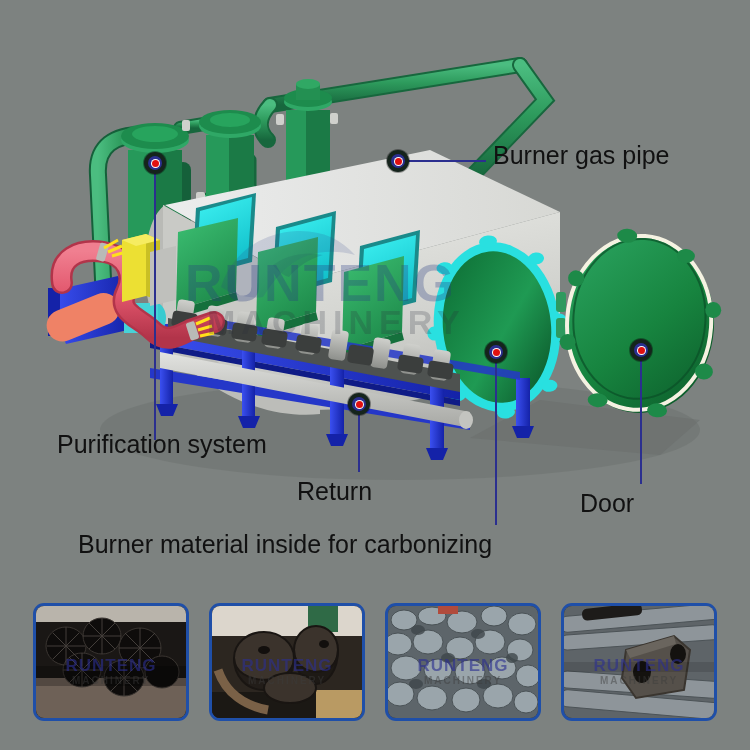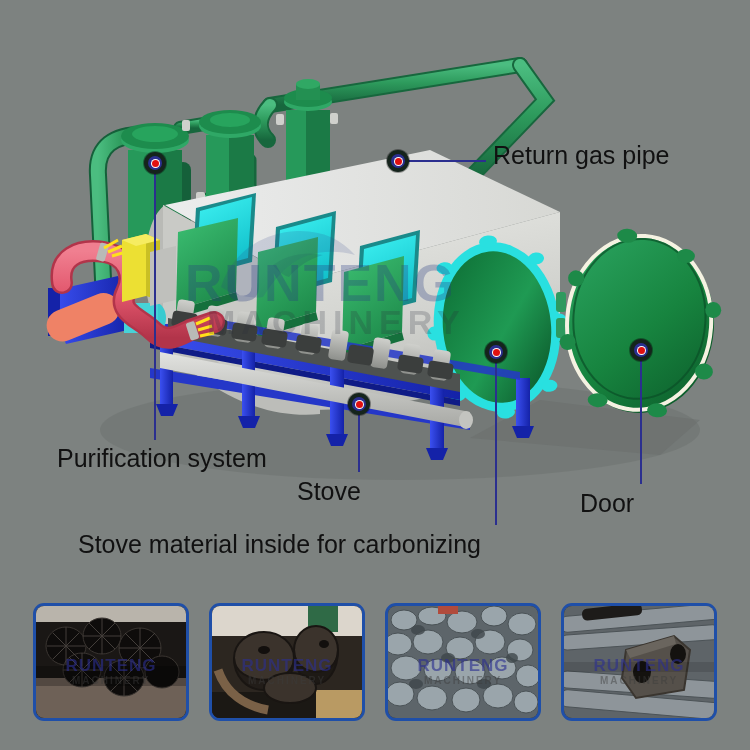--- a/index.html
+++ b/index.html
@@ -342,51 +342,51 @@
   </div>
 
   <div class="leader h" style="left:408px;top:160px;width:78px;"></div>
   <div class="marker" style="left:387px;top:150px;">
       <i>
         <b>
           <u></u>
         </b>
       </i>
     </div>
-  <div class="lbl" style="left:493px;top:143px;">Return gas pipe</div>
+  <div class="lbl" style="left:493px;top:143px;">Burner gas pipe</div>
 
   <div class="leader" style="left:154px;top:168px;height:272px;"></div>
   <div class="marker" style="left:144px;top:152px;">
       <i>
         <b>
           <u></u>
         </b>
       </i>
     </div>
-  <div class="lbl" style="left:57px;top:446px;">Purification system</div>
+  <div class="lbl" style="left:57px;top:432px;">Purification system</div>
 
   <div class="leader" style="left:358px;top:410px;height:62px;"></div>
   <div class="marker" style="left:348px;top:393px;">
       <i>
         <b>
           <u></u>
         </b>
       </i>
     </div>
-  <div class="lbl" style="left:297px;top:479px;">Stove</div>
+  <div class="lbl" style="left:297px;top:479px;">Return</div>
 
   <div class="leader" style="left:495px;top:360px;height:165px;"></div>
   <div class="marker" style="left:485px;top:341px;">
       <i>
         <b>
           <u></u>
         </b>
       </i>
     </div>
-  <div class="lbl" style="left:78px;top:532px;">Stove material inside for carbonizing</div>
+  <div class="lbl" style="left:78px;top:532px;">Burner material inside for carbonizing</div>
 
   <div class="leader" style="left:640px;top:358px;height:126px;"></div>
   <div class="marker" style="left:630px;top:339px;">
       <i>
         <b>
           <u></u>
         </b>
       </i>
     </div>
   <div class="lbl" style="left:580px;top:491px;">Door</div>

